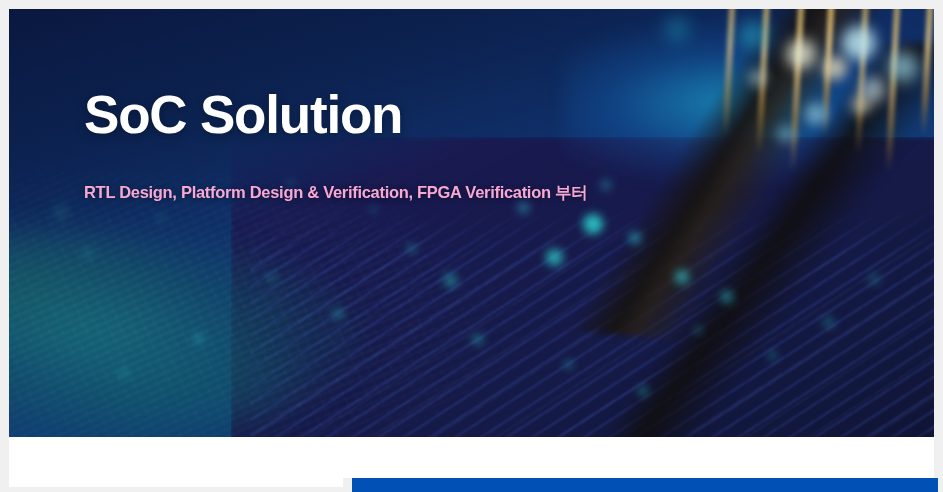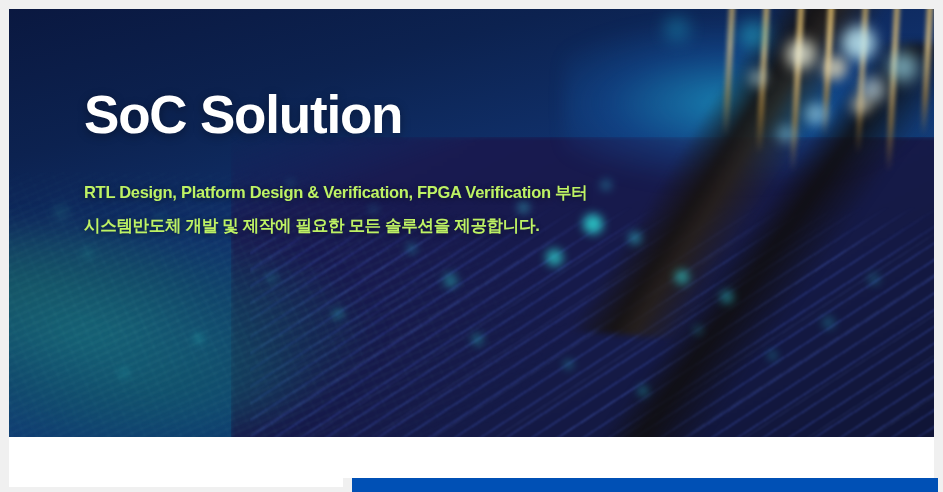--- a/index.html
+++ b/index.html
@@ -100,21 +100,21 @@
   .hero-title{
     color:#ffffff;
     font-size:53px;
     font-weight:bold;
     letter-spacing:-1.2px;
     line-height:1.05;
     text-shadow:0 2px 10px rgba(0,0,0,.35);
   }
   .hero-sub{ margin-top:33px; }
   .hero-sub-line{
-    color:#bef264;
+    color:#f9a8d4;
     font-size:16.5px;
     font-weight:bold;
     line-height:33px;
     letter-spacing:-.3px;
     text-shadow:0 1px 6px rgba(0,0,0,.45);
     white-space:nowrap;
   }
 
   
   .content-strip{
@@ -201,21 +201,20 @@
           <div class="bokeh" style="left: 8%; top: 56%; width: 9px; height: 9px; background: rgb(47, 191, 176); filter: blur(5px); opacity: 0.28;"></div>
           <div class="bokeh" style="left: 16%; top: 48%; width: 8px; height: 8px; background: rgb(52, 195, 180); filter: blur(5px); opacity: 0.24;"></div>
           <div class="bokeh" style="left: 5%; top: 46%; width: 12px; height: 12px; background: rgb(62, 201, 168); filter: blur(6px); opacity: 0.26;"></div>
         </div>
     </div>
 
     <div class="hero-copy">
       <h1 class="hero-title">SoC Solution</h1>
       <div class="hero-sub">
         <div class="hero-sub-line">RTL Design, Platform Design &amp; Verification, FPGA Verification 부터</div>
-        <div class="hero-sub-line">시스템반도체 개발 및 제작에 필요한 모든 솔루션을 제공합니다.</div>
       </div>
     </div>
   </section>
 
   <div class="content-strip"></div>
   <div class="bottom-left-gap"></div>
   <div class="bottom-left-white"></div>
   <div class="bottom-bar"></div>
 
 </div>

